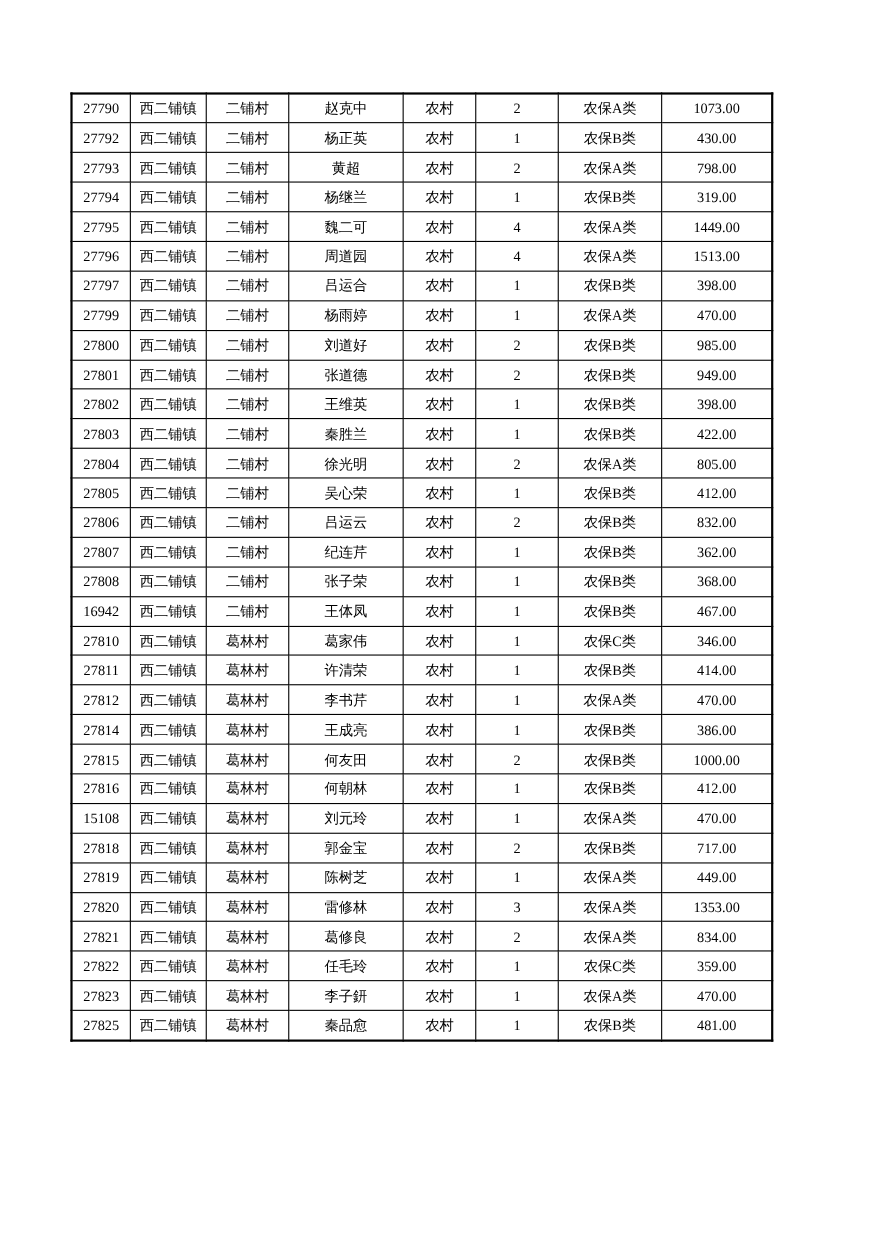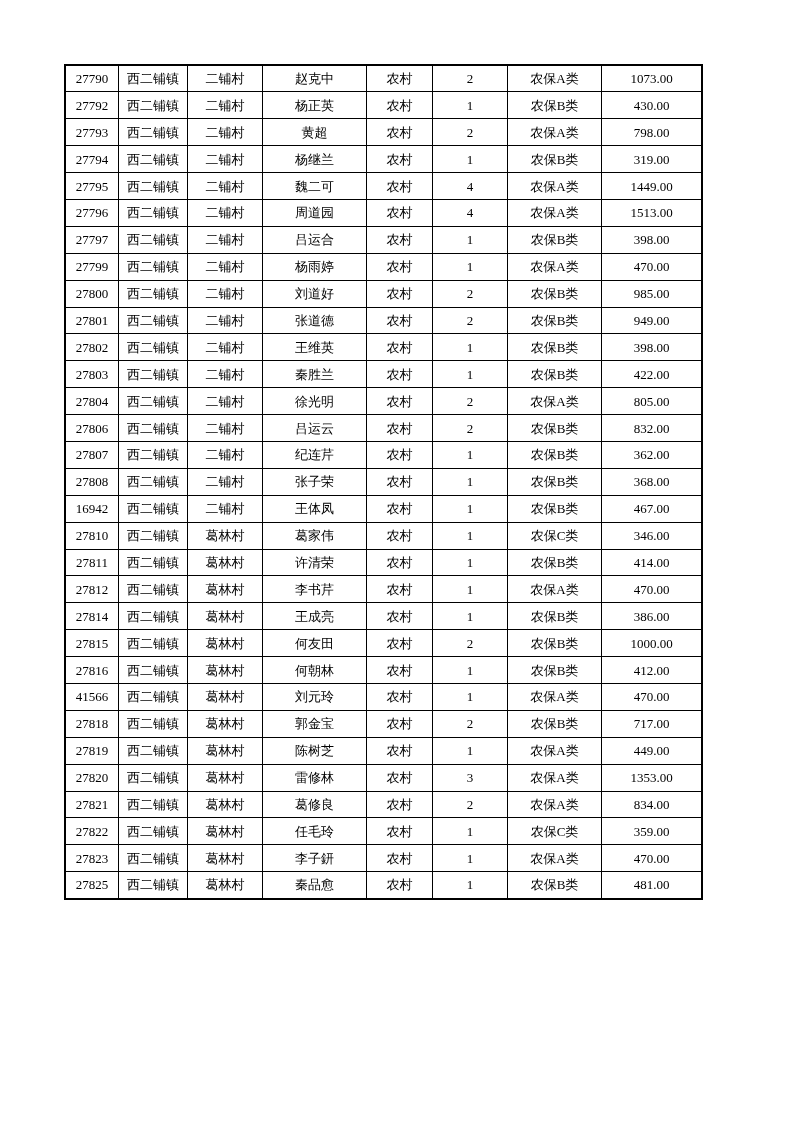--- a/index.html
+++ b/index.html
@@ -11,21 +11,21 @@
     height: 1122px;
     background: #ffffff;
     position: relative;
     font-family: "Liberation Serif", "DejaVu Serif", serif;
     color: #000000;
     overflow: hidden;
   }
   .sheet {
     position: absolute;
     left: 64px;
-    top: 64px;
+    top: 84px;
   }
   table.grid {
     border-collapse: collapse;
     table-layout: fixed;
     border: 2px solid #000000;
   }
   table.grid td {
     border: 1px solid #000000;
     text-align: center;
     vertical-align: middle;
@@ -187,20 +187,30 @@
           <td class="c0">27804</td>
           <td class="c1">西二铺镇</td>
           <td class="c2">二铺村</td>
           <td class="c3">徐光明</td>
           <td class="c4">农村</td>
           <td class="c5">2</td>
           <td class="c6">农保A类</td>
           <td class="c7">805.00</td>
         </tr>
         <tr>
+          <td class="c0">27805</td>
+          <td class="c1">西二铺镇</td>
+          <td class="c2">二铺村</td>
+          <td class="c3">吴心荣</td>
+          <td class="c4">农村</td>
+          <td class="c5">1</td>
+          <td class="c6">农保B类</td>
+          <td class="c7">412.00</td>
+        </tr>
+        <tr>
           <td class="c0">27806</td>
           <td class="c1">西二铺镇</td>
           <td class="c2">二铺村</td>
           <td class="c3">吕运云</td>
           <td class="c4">农村</td>
           <td class="c5">2</td>
           <td class="c6">农保B类</td>
           <td class="c7">832.00</td>
         </tr>
         <tr>
@@ -287,21 +297,21 @@
           <td class="c0">27816</td>
           <td class="c1">西二铺镇</td>
           <td class="c2">葛林村</td>
           <td class="c3">何朝林</td>
           <td class="c4">农村</td>
           <td class="c5">1</td>
           <td class="c6">农保B类</td>
           <td class="c7">412.00</td>
         </tr>
         <tr>
-          <td class="c0">41566</td>
+          <td class="c0">15108</td>
           <td class="c1">西二铺镇</td>
           <td class="c2">葛林村</td>
           <td class="c3">刘元玲</td>
           <td class="c4">农村</td>
           <td class="c5">1</td>
           <td class="c6">农保A类</td>
           <td class="c7">470.00</td>
         </tr>
         <tr>
           <td class="c0">27818</td>

